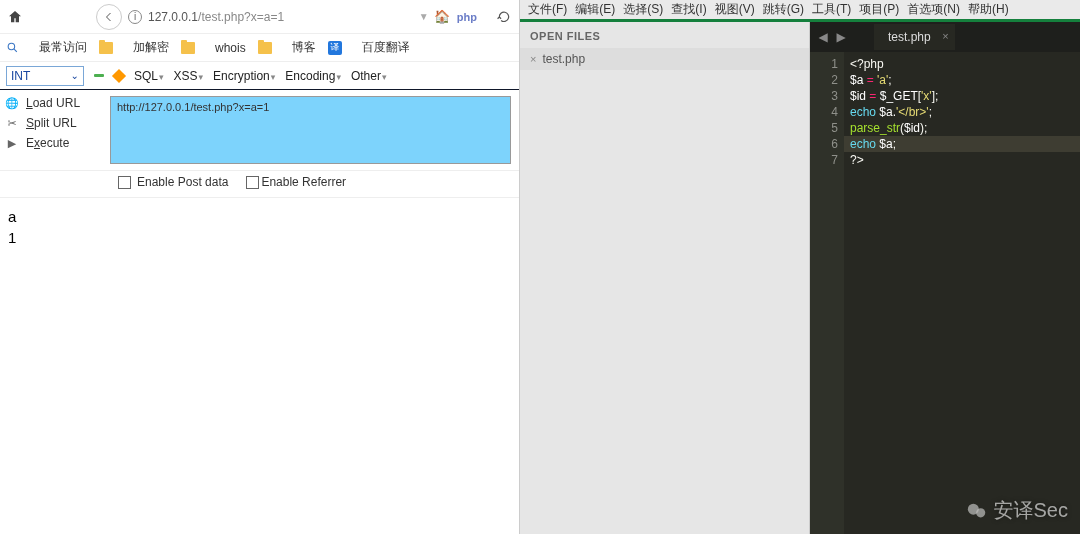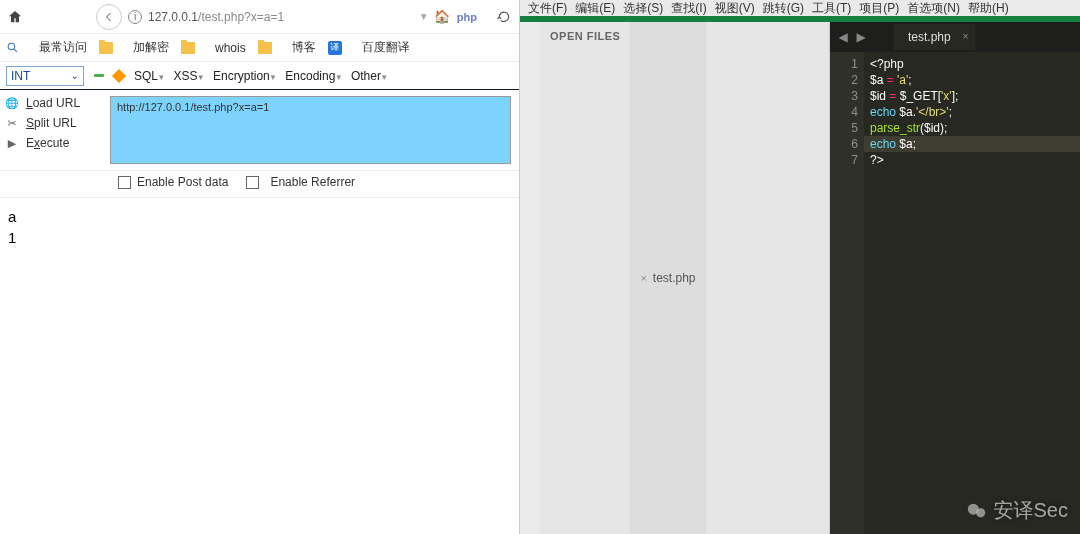--- a/index.html
+++ b/index.html
@@ -31,23 +31,23 @@
   .hb-left { width:110px; padding:6px 4px; display:flex; flex-direction:column; gap:6px;}
   .hb-row { display:flex; align-items:center; gap:6px;}
   .hb-icon { width:16px; text-align:center; color:#666; font-size:11px;}
   .hb-ul { text-decoration:underline; }
   .hb-textarea { flex:1; border:1px solid #999; margin:6px 8px 6px 0; padding:4px 6px; height:68px; font-size:11px; color:#333; background:#7dd3fc;}
   .hb-opts { display:flex; gap:18px; padding:4px 0 8px 118px; border-bottom:1px solid #eee; align-items:center;}
   .chk { width:13px; height:13px; border:1px solid #666; display:inline-block; }
   .page-output { padding:8px; font-family:"Times New Roman",serif; font-size:15px; color:#000; line-height:1.4;}
   
   .editor { flex:1; display:flex; flex-direction:column; background:#eaeaea;}
-  .menu-bar { height:22px; background:#eaeaea; display:flex; align-items:center; gap:8px; padding:0 8px; font-size:12px; color:#333; border-bottom:6px solid #15803d;}
+  .menu-bar { height:22px; background:#eaeaea; display:flex; align-items:center; gap:8px; padding:0 8px; font-size:12px; color:#333; border-bottom:3px solid #15803d;}
   .ide-body { flex:1; display:flex; }
-  .sidebar { width:290px; background:#e6e6e6; border-right:1px solid #ccc; display:flex; flex-direction:row;margin-left:20px;}
+  .sidebar { width:290px; background:#e6e6e6; border-right:1px solid #ccc; display:flex; flex-direction:column;}
   .sidebar-header { padding:8px 10px 6px; color:#666; font-size:11px; font-weight:bold; letter-spacing:0.5px;}
   .open-file { display:flex; align-items:center; gap:6px; padding:4px 10px; background:#ddd; color:#555; font-size:12px;}
   .open-file .x { color:#888; font-size:11px;}
   .code-panel { flex:1; background:#272822; color:#f8f8f2; display:flex; flex-direction:column; font-family:Consolas,monospace; font-size:12px; position:relative;}
   .tab-bar { height:30px; background:#1e1f1c; display:flex; align-items:center;}
   .tab-nav { display:flex; gap:4px; padding:0 6px; color:#888;}
   .tab-nav span { width:14px; text-align:center;}
   .tab { background:#272822; color:#ddd; padding:6px 24px 6px 14px; font-size:12px; position:relative; margin-left:20px;}
   .tab .close { position:absolute; right:6px; top:6px; color:#888; font-size:11px;}
   .code-area { display:flex; flex:1;}
@@ -150,21 +150,21 @@
           <span>E<span class="hb-ul">x</span>ecute</span>
         </div>
     </div>
     <div class="hb-textarea"><span>http://127.0.0.1/test.php?x=a=1</span></div>
   </div>
   <div class="hb-opts">
     <label style="display:flex;gap:6px;align-items:center;">
         <span class="chk"></span>
         <span>Enable Post data</span>
       </label>
-    <label style="display:flex;gap:11px;align-items:center;">
+    <label style="display:flex;gap:2px;align-items:center;">
         <span class="chk"></span>
         <span>Enable Referrer</span>
       </label>
   </div>
 
   <div class="page-output">
     <div>a</div>
     <div>1</div>
   </div>
 </div>

